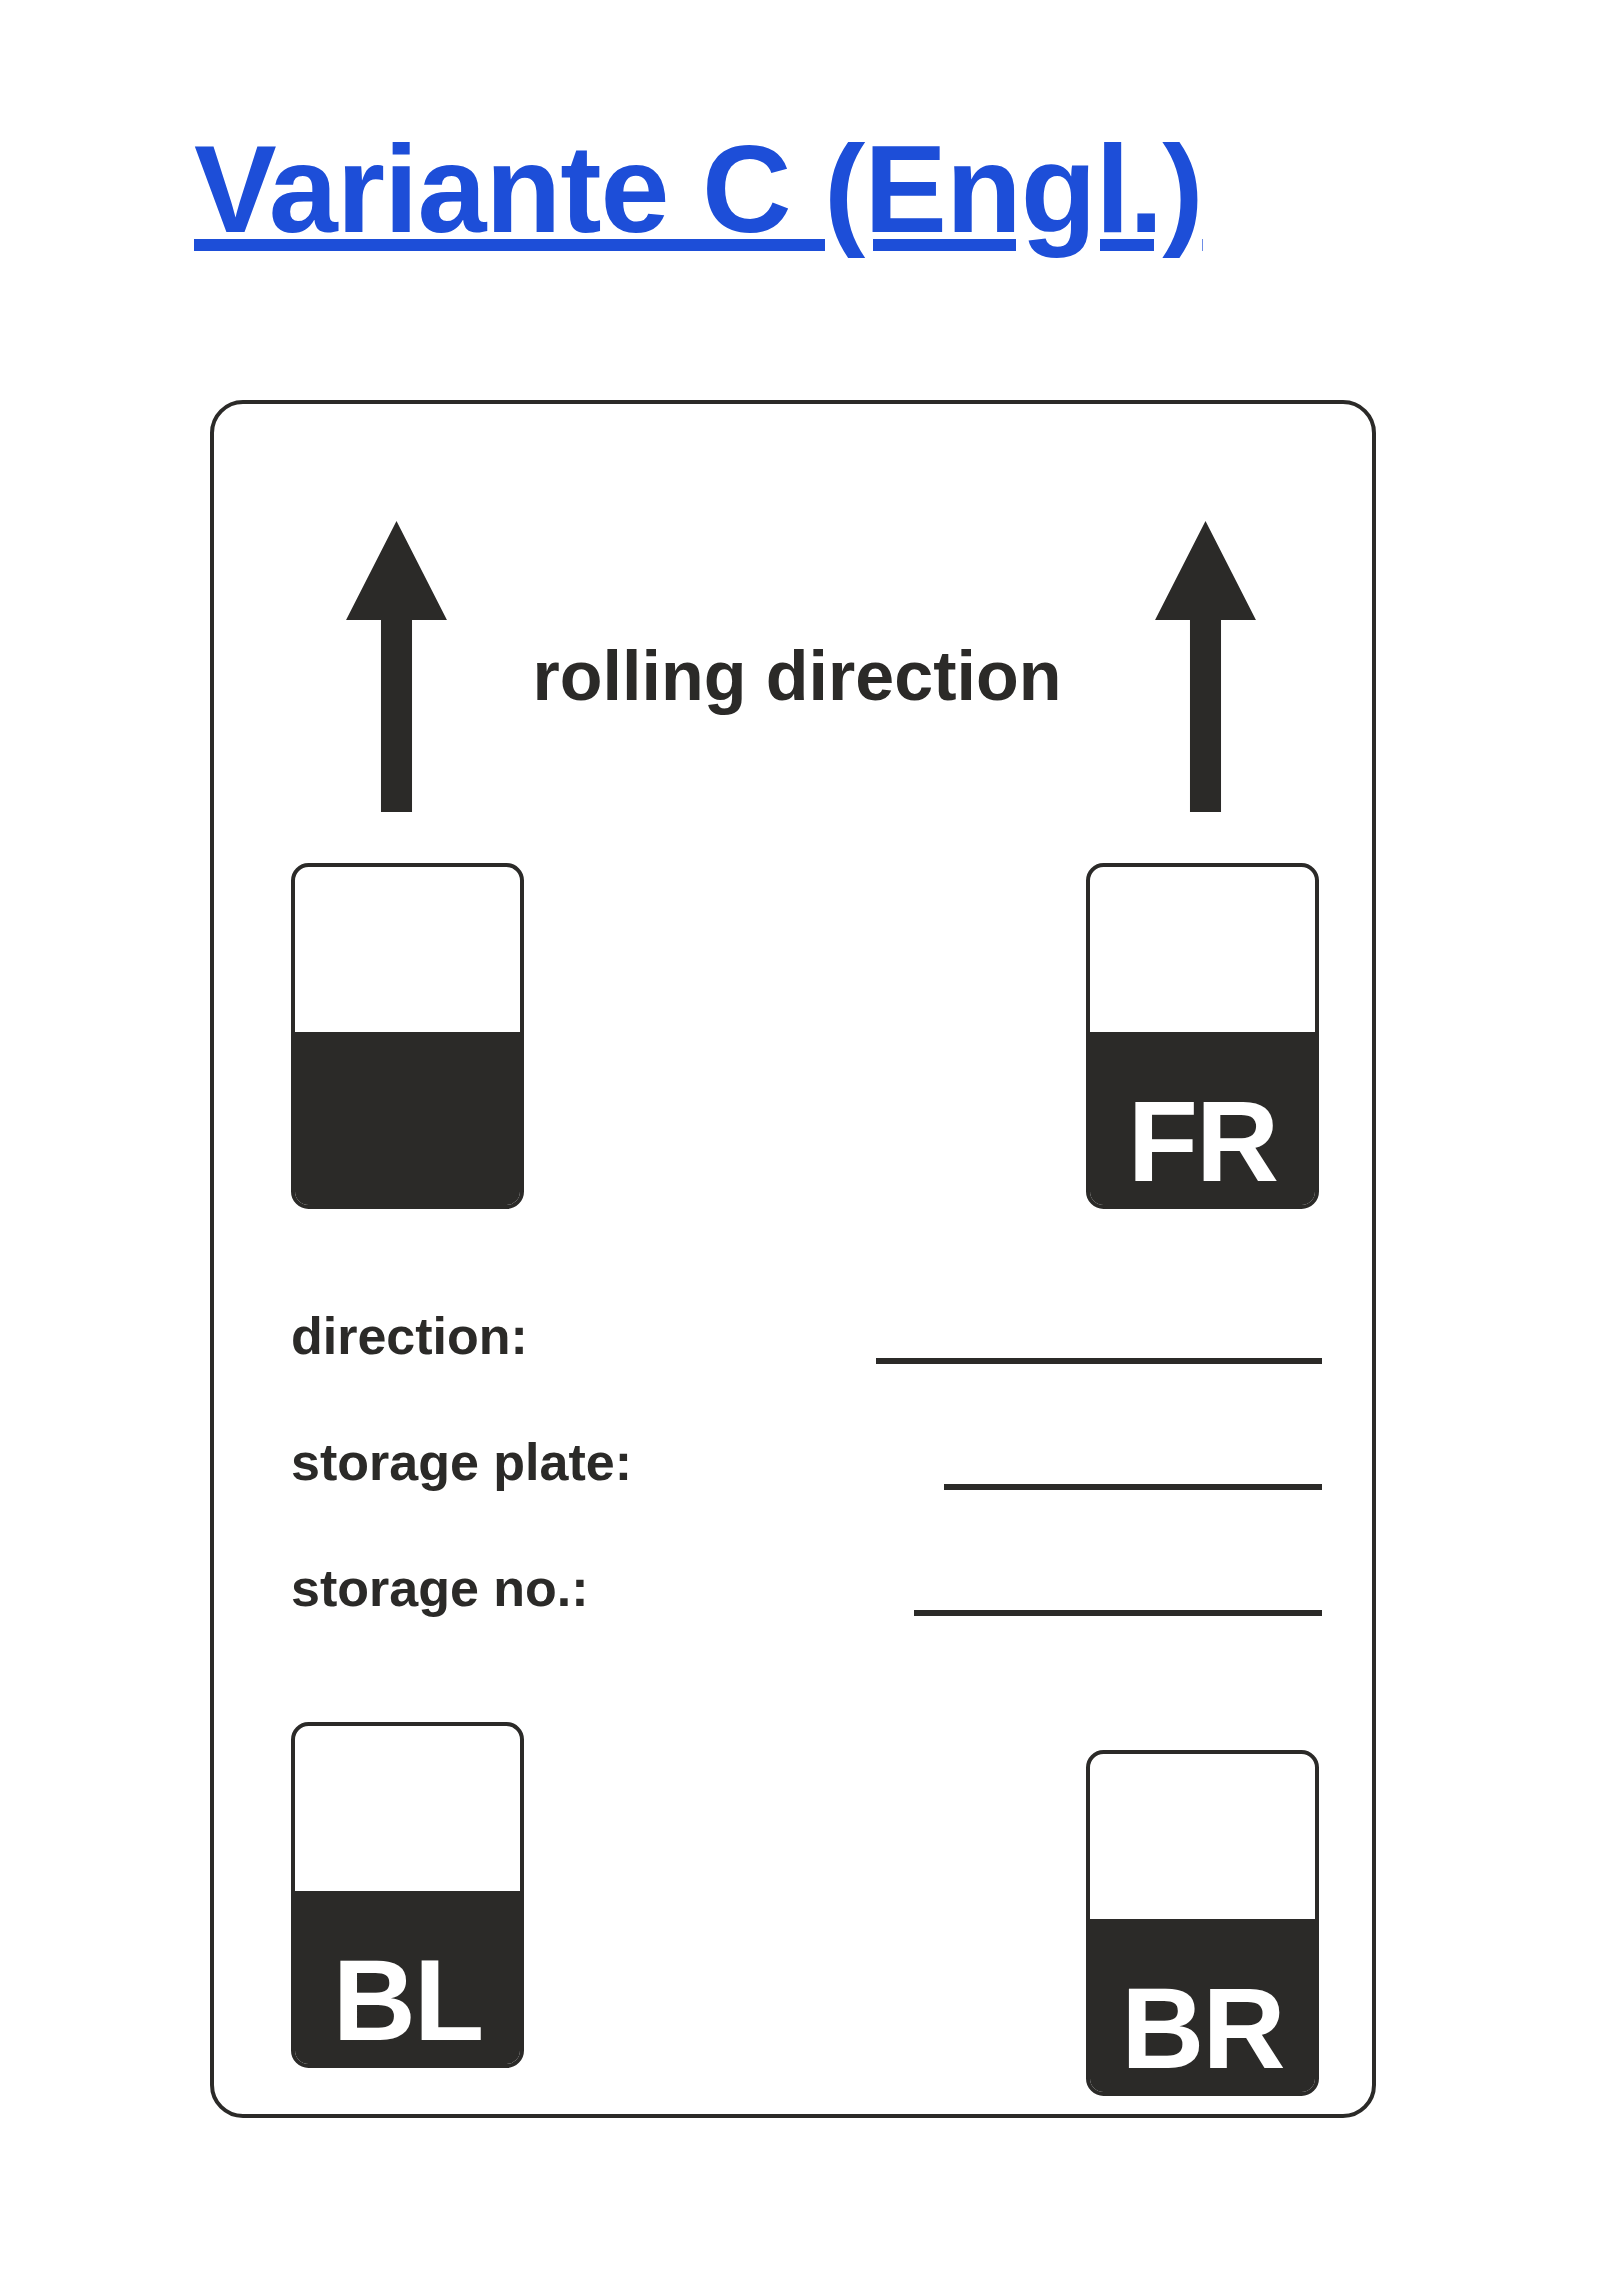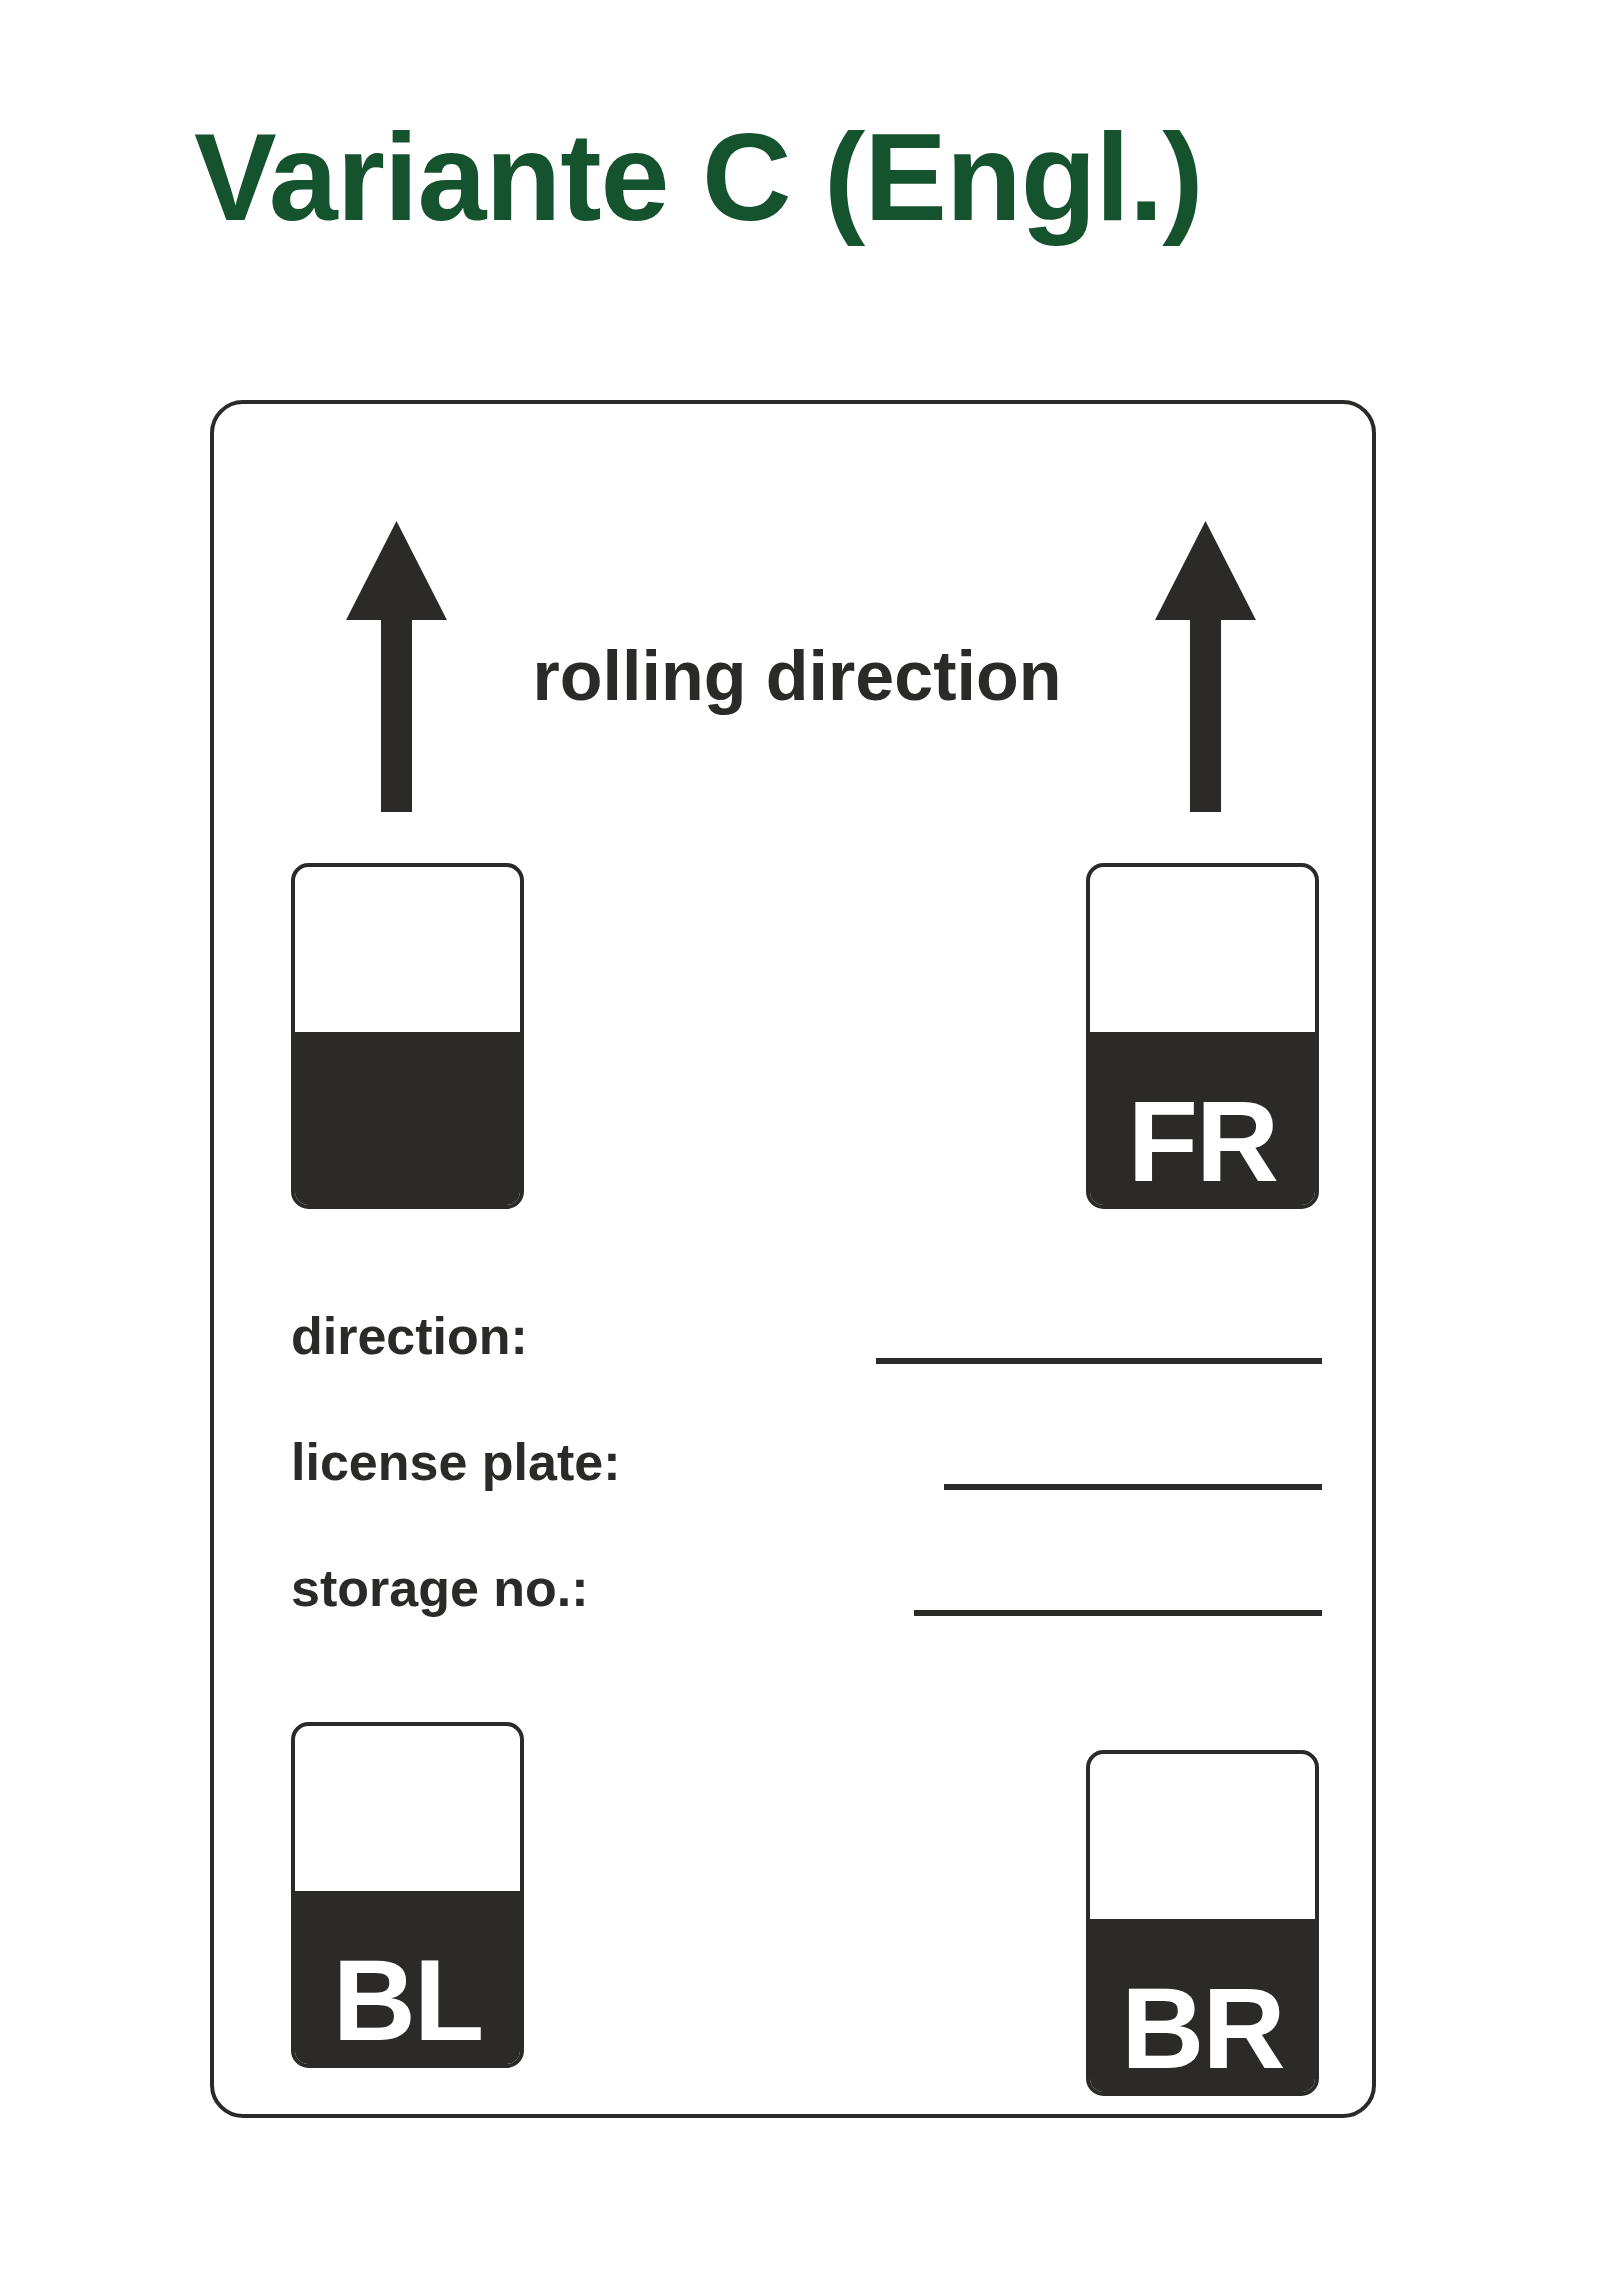--- a/index.html
+++ b/index.html
@@ -12,29 +12,30 @@
     height: 2293px;
     position: relative;
     font-family: "Liberation Sans", sans-serif;
     overflow: hidden;
   }
 
   
   #page-title {
     position: absolute;
     left: 194px;
-    top: 100px;
+    top: 112px;
     width: 1261px;
     height: 165px;
     font-size: 124px;
     font-weight: bold;
-    color: #14532d;
+    color: #1d4ed8;
     letter-spacing: -1px;
     line-height: 155px;
     white-space: nowrap;
+    text-decoration: underline;
   }
 
   
   #label-card {
     position: absolute;
     left: 210px;
     top: 400px;
     width: 1166px;
     height: 1718px;
     box-sizing: border-box;
@@ -199,21 +200,21 @@
   </div>
 
   <div id="form-fields">
 
     <div class="field-row" id="field-row-customer">
       <span class="field-label">direction:</span>
       <span class="field-line"></span>
     </div>
 
     <div class="field-row" id="field-row-license-plate">
-      <span class="field-label">license plate:</span>
+      <span class="field-label">storage plate:</span>
       <span class="field-line"></span>
     </div>
 
     <div class="field-row" id="field-row-storage-no">
       <span class="field-label">storage no.:</span>
       <span class="field-line"></span>
     </div>
 
   </div>
 </div>

